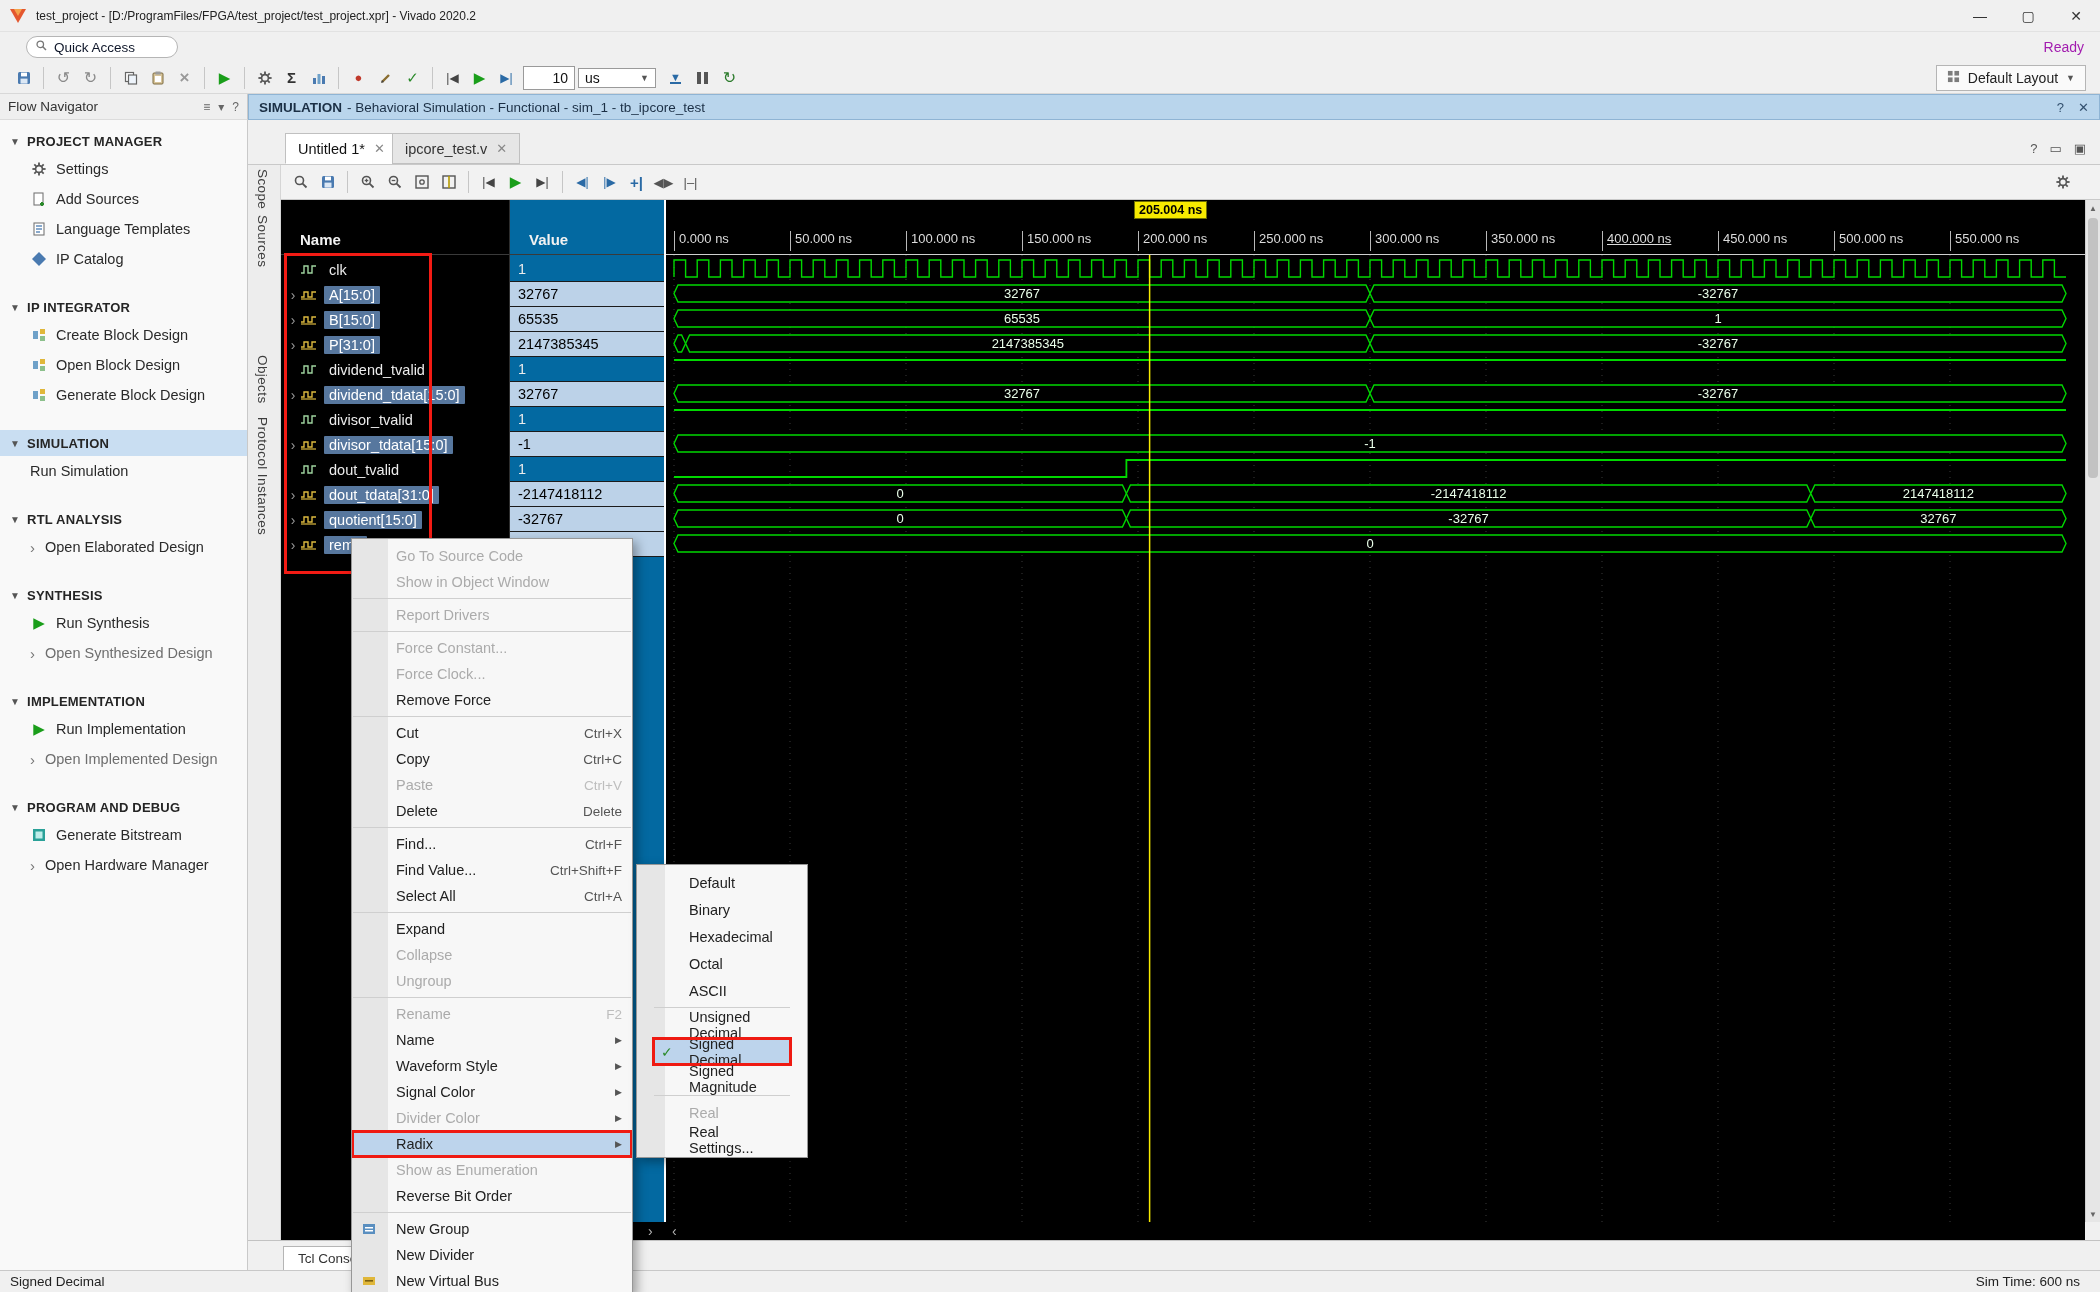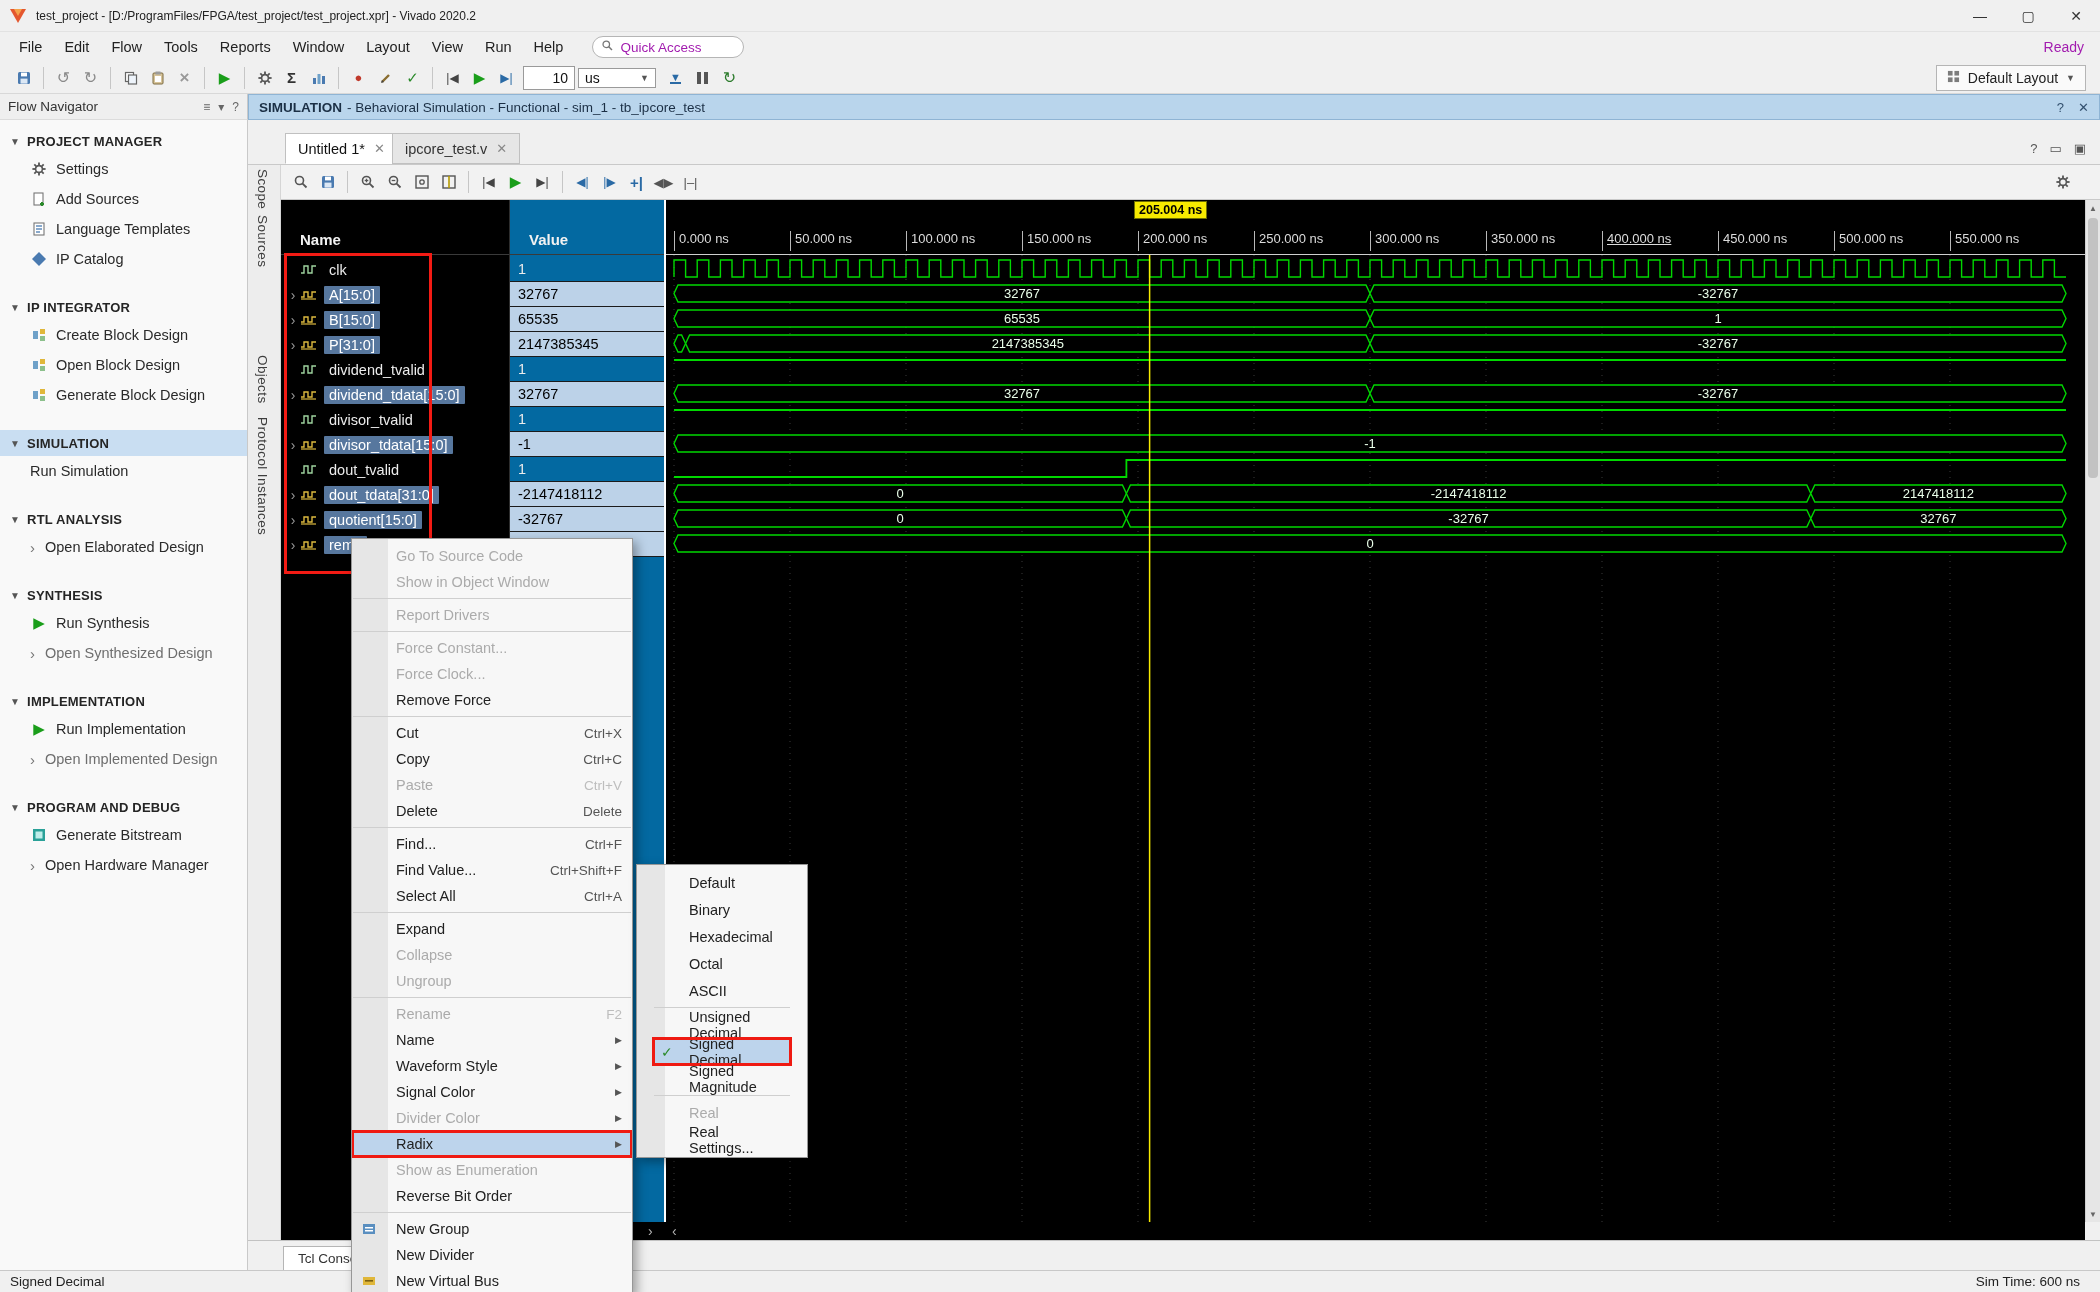--- a/index.html
+++ b/index.html
@@ -11,21 +11,21 @@
   
   #titlebar{left:0;top:0;width:2100px;height:32px;background:#f0f0f0;display:flex;align-items:center;border-bottom:1px solid #e2e2e2}
   #titlebar .logo{width:20px;height:20px;margin-left:8px}
   #title-text{margin-left:8px;font-size:12px;color:#222}
   .win-btns{margin-left:auto;display:flex;height:32px}
   .win-btn{width:48px;display:flex;align-items:center;justify-content:center;font-size:14px;color:#333}
 
   
   #menubar{left:0;top:32px;width:2100px;height:30px;display:flex;align-items:center;background:#f0f0f0;padding-left:8px}
   .menu-item{padding:4px 11px;font-size:14.5px;color:#222}
-  #quick-access{display:flex;align-items:center;gap:6px;margin-left:18px;width:152px;height:22px;border:1px solid #b5b5b5;border-radius:11px;background:#fff;padding:0 8px;color:#a21caf;font-size:13.5px}
+  #quick-access{display:flex;align-items:center;gap:6px;margin-left:18px;width:152px;height:22px;border:1px solid #b5b5b5;border-radius:11px;background:#fff;padding:0 8px;color:#0f172a;font-size:13.5px}
   #ready-label{margin-left:auto;margin-right:16px;font-size:14px;color:#a21caf}
 
   
   #toolbar{left:0;top:62px;width:2100px;height:32px;display:flex;align-items:center;background:#f0f0f0;border-bottom:1px solid #d8d8d8;padding-left:10px}
   .ticon{display:inline-flex;width:27px;height:26px;align-items:center;justify-content:center;font-size:15px;color:#555}
   .tsep{width:1px;height:22px;background:#c6c6c6;margin:0 6px}
   .time-box{width:52px;height:24px;border:1px solid #9a9a9a;background:#fff;display:flex;align-items:center;justify-content:flex-end;padding:0 6px;font-size:14px;color:#111;margin:0 3px}
   .unit-box{width:78px;height:20px;border:1px solid #9a9a9a;background:#fff;display:flex;align-items:center;justify-content:space-between;padding:0 6px;font-size:14px;color:#111;margin-right:6px}
   #layout-select{margin-left:auto;margin-right:14px;display:flex;align-items:center;gap:8px;border:1px solid #b5b5b5;background:#fafafa;height:26px;padding:0 10px;font-size:14px;color:#222}
 
@@ -136,32 +136,20 @@
     </span>
     <span id="title-text">test_project - [D:/ProgramFiles/FPGA/test_project/test_project.xpr] - Vivado 2020.2</span>
     <span class="win-btns">
       <span class="win-btn">—</span>
       <span class="win-btn">▢</span>
       <span class="win-btn">✕</span>
     </span>
   </div>
 
   <div id="menubar" class="abs">
-    <span id="menu-items" style="display:flex">
-        <span class="menu-item">File</span>
-        <span class="menu-item">Edit</span>
-        <span class="menu-item">Flow</span>
-        <span class="menu-item">Tools</span>
-        <span class="menu-item">Reports</span>
-        <span class="menu-item">Window</span>
-        <span class="menu-item">Layout</span>
-        <span class="menu-item">View</span>
-        <span class="menu-item">Run</span>
-        <span class="menu-item">Help</span>
-      </span>
     <span id="quick-access">
       <span><svg width="13" height="13" viewBox="0 0 16 16">
             <circle cx="6.5" cy="6.5" r="4" fill="none" stroke="#777" stroke-width="1.6"></circle>
             <line x1="9.6" y1="9.6" x2="13.5" y2="13.5" stroke="#777" stroke-width="1.8"></line>
           </svg></span>
       <span>Quick Access</span>
     </span>
     <span id="ready-label">Ready</span>
   </div>
 

